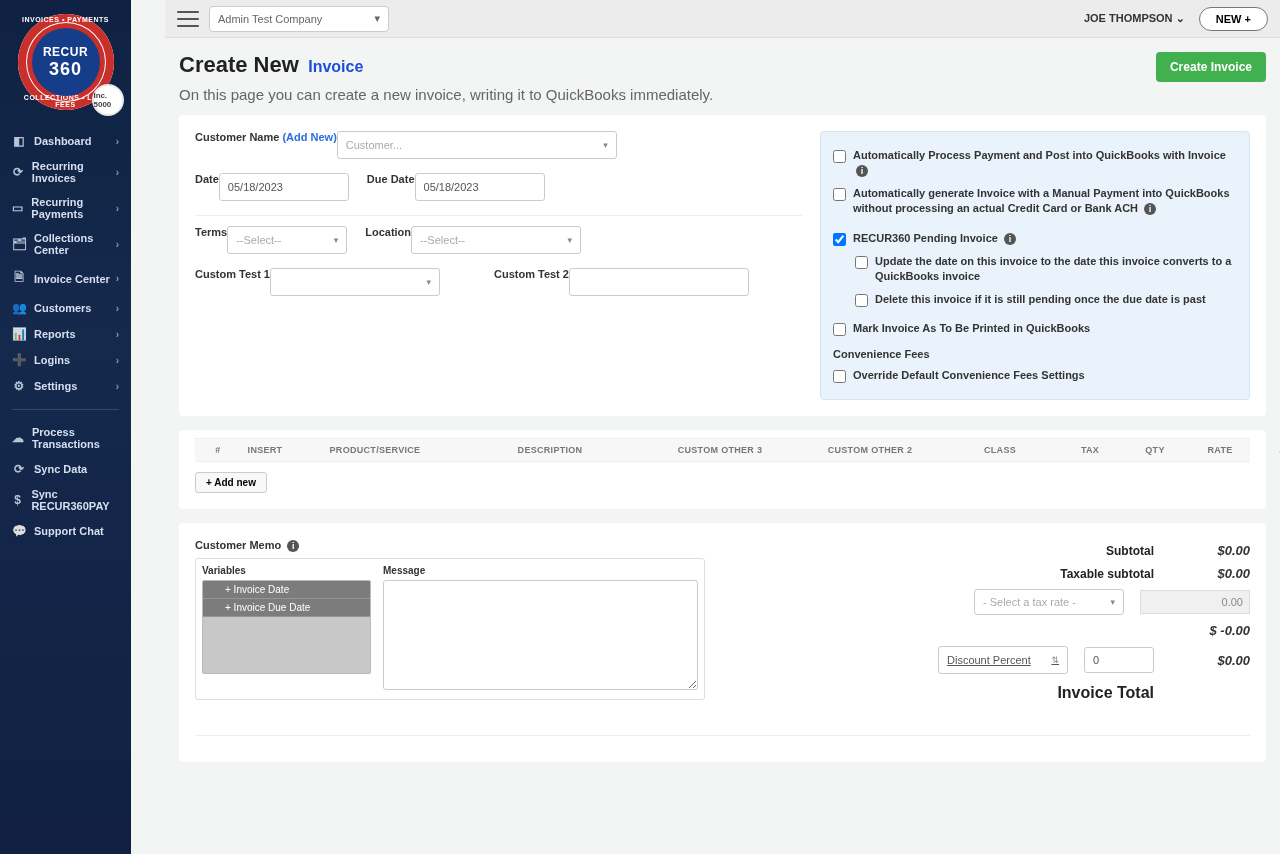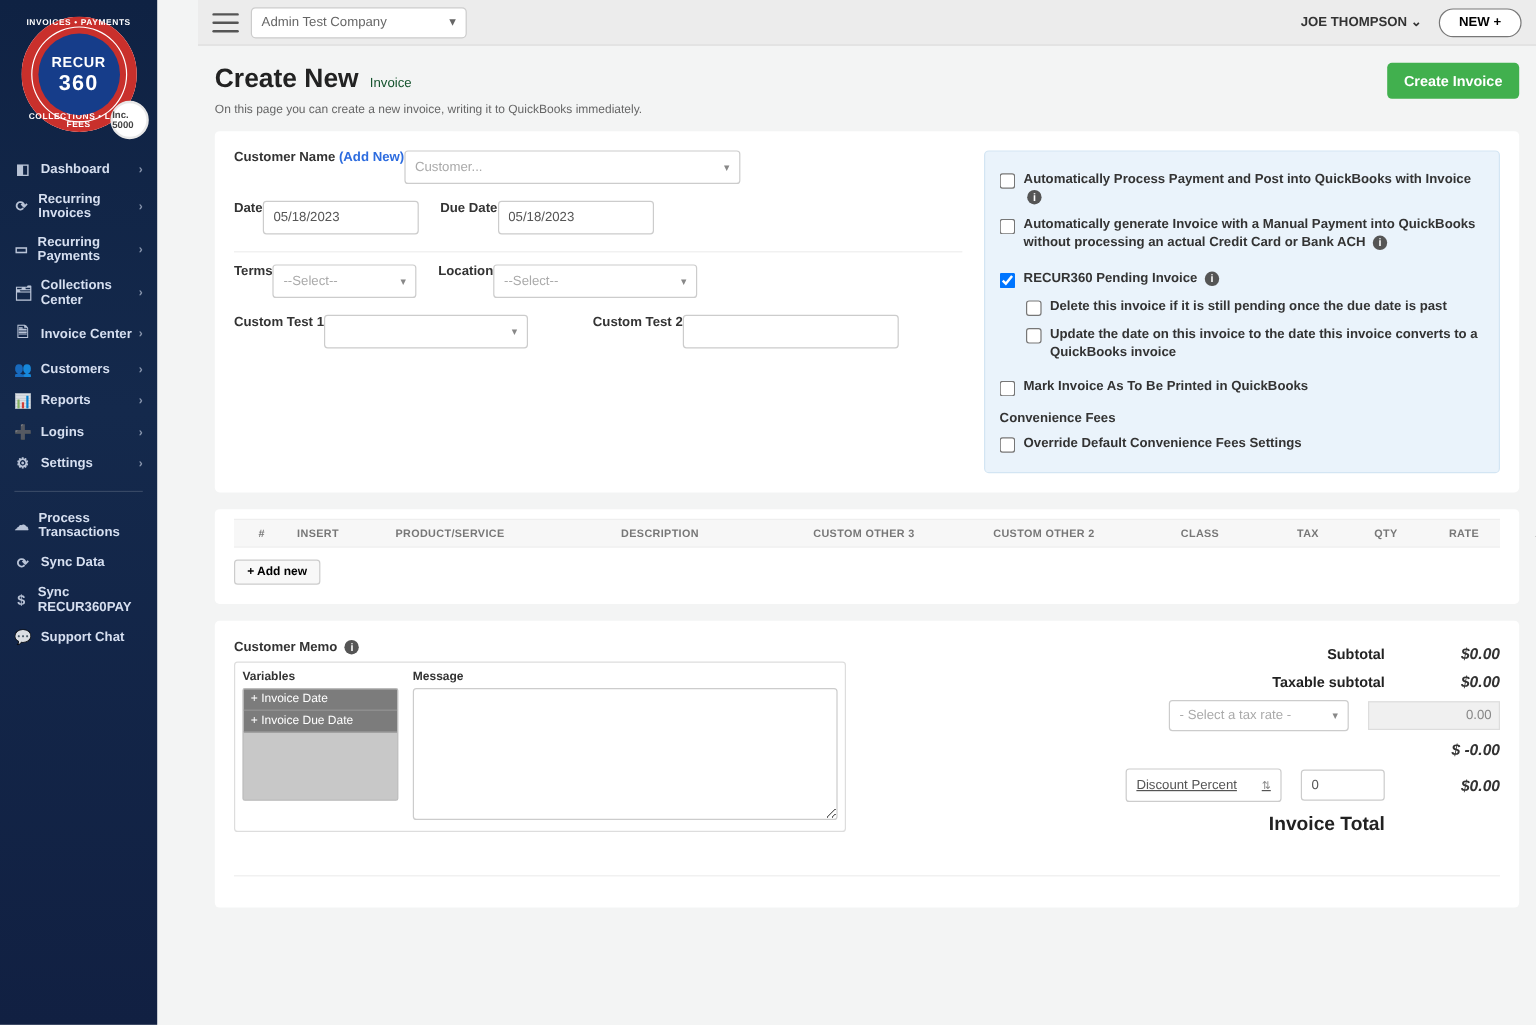--- a/index.html
+++ b/index.html
@@ -31,22 +31,22 @@
   .hamburger span { height:2px; background:#555; border-radius:1px; }
   .company-select { width:180px; height:26px; border:1px solid #ccc; border-radius:4px; background:#fff; display:flex; align-items:center; justify-content:space-between; padding:0 8px; font-size:11px; color:#666; cursor:pointer; }
   .topbar .right { margin-left:auto; display:flex; align-items:center; gap:14px; }
   .user-menu { font-size:11px; font-weight:700; color:#333; cursor:pointer; }
   .new-btn { border:1px solid #777; border-radius:14px; padding:5px 16px; font-size:11px; font-weight:700; background:#fff; cursor:pointer; }
 
   
   .main { position:absolute; top:38px; left:165px; right:0; bottom:0; padding:14px; overflow:auto; }
   .page-head { display:flex; align-items:flex-start; justify-content:space-between; margin-bottom:4px; }
   .page-title { font-size:22px; font-weight:800; color:#222; margin-right:6px; }
-  .page-subtitle { font-size:11px; color:#14532d; font-weight:400; }
-  .page-desc { font-size:10px; color:#666; margin-bottom:12px; }
+  .page-subtitle { font-size:16px; color:#1d4ed8; font-weight:700; }
+  .page-desc { font-size:15px; color:#666; margin-bottom:12px; }
   .create-btn { background:#41b04e; color:#fff; border:none; border-radius:4px; padding:8px 14px; font-size:12px; font-weight:700; cursor:pointer; }
 
   .card { background:#fff; border-radius:4px; margin-bottom:14px; }
   .card-pad { padding:16px; }
 
   .form-row { display:flex; gap:18px; margin-bottom:14px; }
   .form-col { display:flex; }
   .form-label { font-size:11px; font-weight:700; color:#333; margin-bottom:5px; }
   .form-label .link { color:#2d6cdf; font-weight:700; cursor:pointer; }
   .sel, .inp { height:28px; border:1px solid #ccc; border-radius:3px; background:#fff; padding:0 8px; font-size:11px; color:#555; display:flex; align-items:center; justify-content:space-between; }
@@ -68,24 +68,24 @@
 
   
   .tbl-head { display:grid; grid-template-columns: 34px 60px 160px 190px 150px 150px 110px 70px 60px 70px 90px; background:#f7f7f7; border-top:1px solid #eee; border-bottom:1px solid #eee; padding:6px 6px; font-size:9px; font-weight:700; color:#777; text-align:center; letter-spacing:0.3px; }
   .addnew { margin:10px 0 4px 0; border:1px solid #ccc; background:#f8f8f8; border-radius:3px; padding:4px 10px; font-size:10px; font-weight:700; cursor:pointer; }
 
   
   .foot-wrap { display:flex; gap:24px; align-items:flex-start; }
   .memo-box { width:510px; }
   .memo-head { font-size:11px; font-weight:700; margin-bottom:6px; }
   .memo-inner { display:flex; gap:12px; border:1px solid #ddd; border-radius:3px; padding:6px; }
-  .vars-col { width:130px; }
+  .vars-col { width:169px; }
   .var-lbl { font-size:10px; font-weight:700; margin-bottom:4px; }
   .vars-list { background:#c8c8c8; border:1px solid #bbb; border-radius:2px; height:94px; overflow:hidden; }
-  .var-item { background:#7c7c7c; color:#fff; font-size:10px; padding:3px 6px; border-bottom:1px solid #969696; cursor:pointer; }
+  .var-item { background:#7c7c7c; color:#fff; font-size:10px; padding:3px 22px; border-bottom:1px solid #969696; cursor:pointer; }
   .msg-col { flex:1; }
   .msg-ta { width:100%; height:110px; border:1px solid #ccc; border-radius:3px; resize:both; padding:4px; }
 
   .totals { margin-left:auto; width:350px; }
   .trow { display:flex; align-items:center; justify-content:flex-end; gap:16px; padding:4px 0; }
   .trow .lab { font-size:12px; font-weight:700; color:#222; min-width:130px; text-align:right; }
   .trow .val { font-size:13px; font-weight:700; width:80px; text-align:right;font-style:italic; }
   .taxsel { width:150px; height:26px; }
   .taxamt { width:110px; height:24px; border:1px solid #ddd; background:#f0f0f0; text-align:right; padding:0 6px; font-size:11px; color:#888; }
   .disc-sel { width:130px; height:28px;text-decoration:underline; }
@@ -300,25 +300,25 @@
             <input type="checkbox" style="">
             <label><span>Automatically generate Invoice with a Manual Payment into QuickBooks without processing an actual Credit Card or Bank ACH</span> <i class="info">i</i></label>
           </div>
         <div style="height:8px"></div>
         <div class="opt-row">
             <input type="checkbox" checked="" style="">
             <label><span>RECUR360 Pending Invoice</span> <i class="info">i</i></label>
           </div>
         <div class="opt-row sub">
             <input type="checkbox" style="">
+            <label>Update the date on this invoice to the date this invoice converts to a QuickBooks invoice</label>
+          </div>
+        <div class="opt-row sub">
+            <input type="checkbox" style="">
             <label>Delete this invoice if it is still pending once the due date is past</label>
-          </div>
-        <div class="opt-row sub">
-            <input type="checkbox" style="">
-            <label>Update the date on this invoice to the date this invoice converts to a QuickBooks invoice</label>
           </div>
         <div style="height:6px"></div>
         <div class="opt-row">
             <input type="checkbox" style="">
             <label>Mark Invoice As To Be Printed in QuickBooks</label>
           </div>
         <div class="opt-head">Convenience Fees</div>
         <div class="opt-row">
             <input type="checkbox" style="">
             <label>Override Default Convenience Fees Settings</label>

